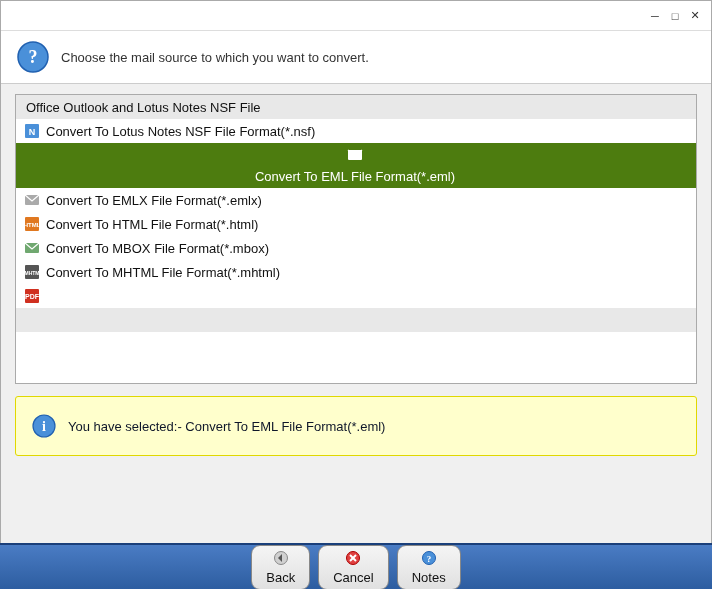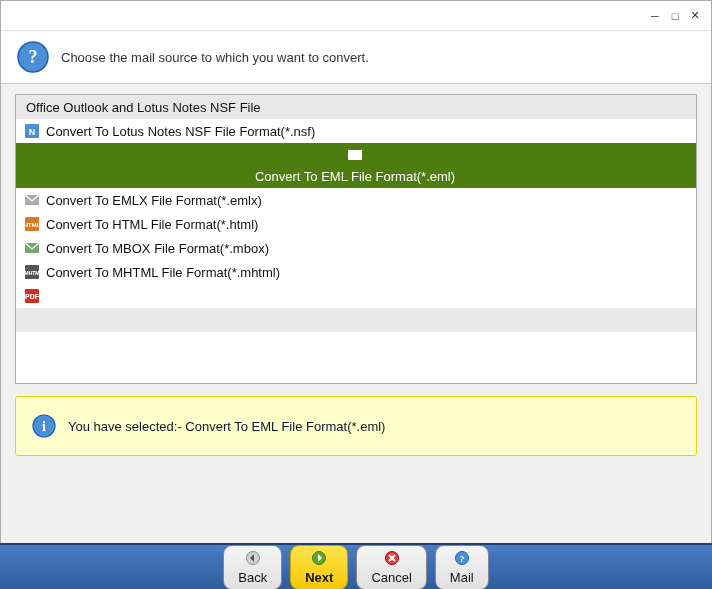--- a/index.html
+++ b/index.html
@@ -280,43 +280,34 @@
   <button class="nav-btn">
     <span class="btn-icon">
       <svg width="14" height="14" viewBox="0 0 14 14">
           <circle cx="7" cy="7" r="6.5" fill="#d0d0d0" stroke="#888"></circle>
           <polygon points="8,3 4,7 8,11" fill="#555"></polygon>
         </svg>
     </span>
     <span>Back</span>
   </button>
 
-  <button class="nav-btn next-btn">
-    <span class="btn-icon">
-      <svg width="14" height="14" viewBox="0 0 14 14">
-          <circle cx="7" cy="7" r="6.5" fill="#5aaa20" stroke="#3a8000"></circle>
-          <polygon points="6,3 10,7 6,11" fill="white"></polygon>
-        </svg>
-    </span>
-    <span>Next</span>
-  </button>
 
   <button class="nav-btn">
     <span class="btn-icon">
       <svg width="14" height="14" viewBox="0 0 14 14">
           <circle cx="7" cy="7" r="6.5" fill="#e04040" stroke="#a00"></circle>
           <line x1="4" y1="4" x2="10" y2="10" stroke="white" stroke-width="2"></line>
           <line x1="10" y1="4" x2="4" y2="10" stroke="white" stroke-width="2"></line>
         </svg>
     </span>
     <span>Cancel</span>
   </button>
 
   <button class="nav-btn">
     <span class="btn-icon">
       <svg width="14" height="14" viewBox="0 0 14 14">
           <circle cx="7" cy="7" r="6.5" fill="#4a90d9" stroke="#2060b0"></circle>
           <text x="7" y="11" text-anchor="middle" font-size="9" font-weight="bold" fill="white" font-family="serif">?</text>
         </svg>
     </span>
-    <span>Mail</span>
+    <span>Notes</span>
   </button>
 </div>
 
 </body></html>

